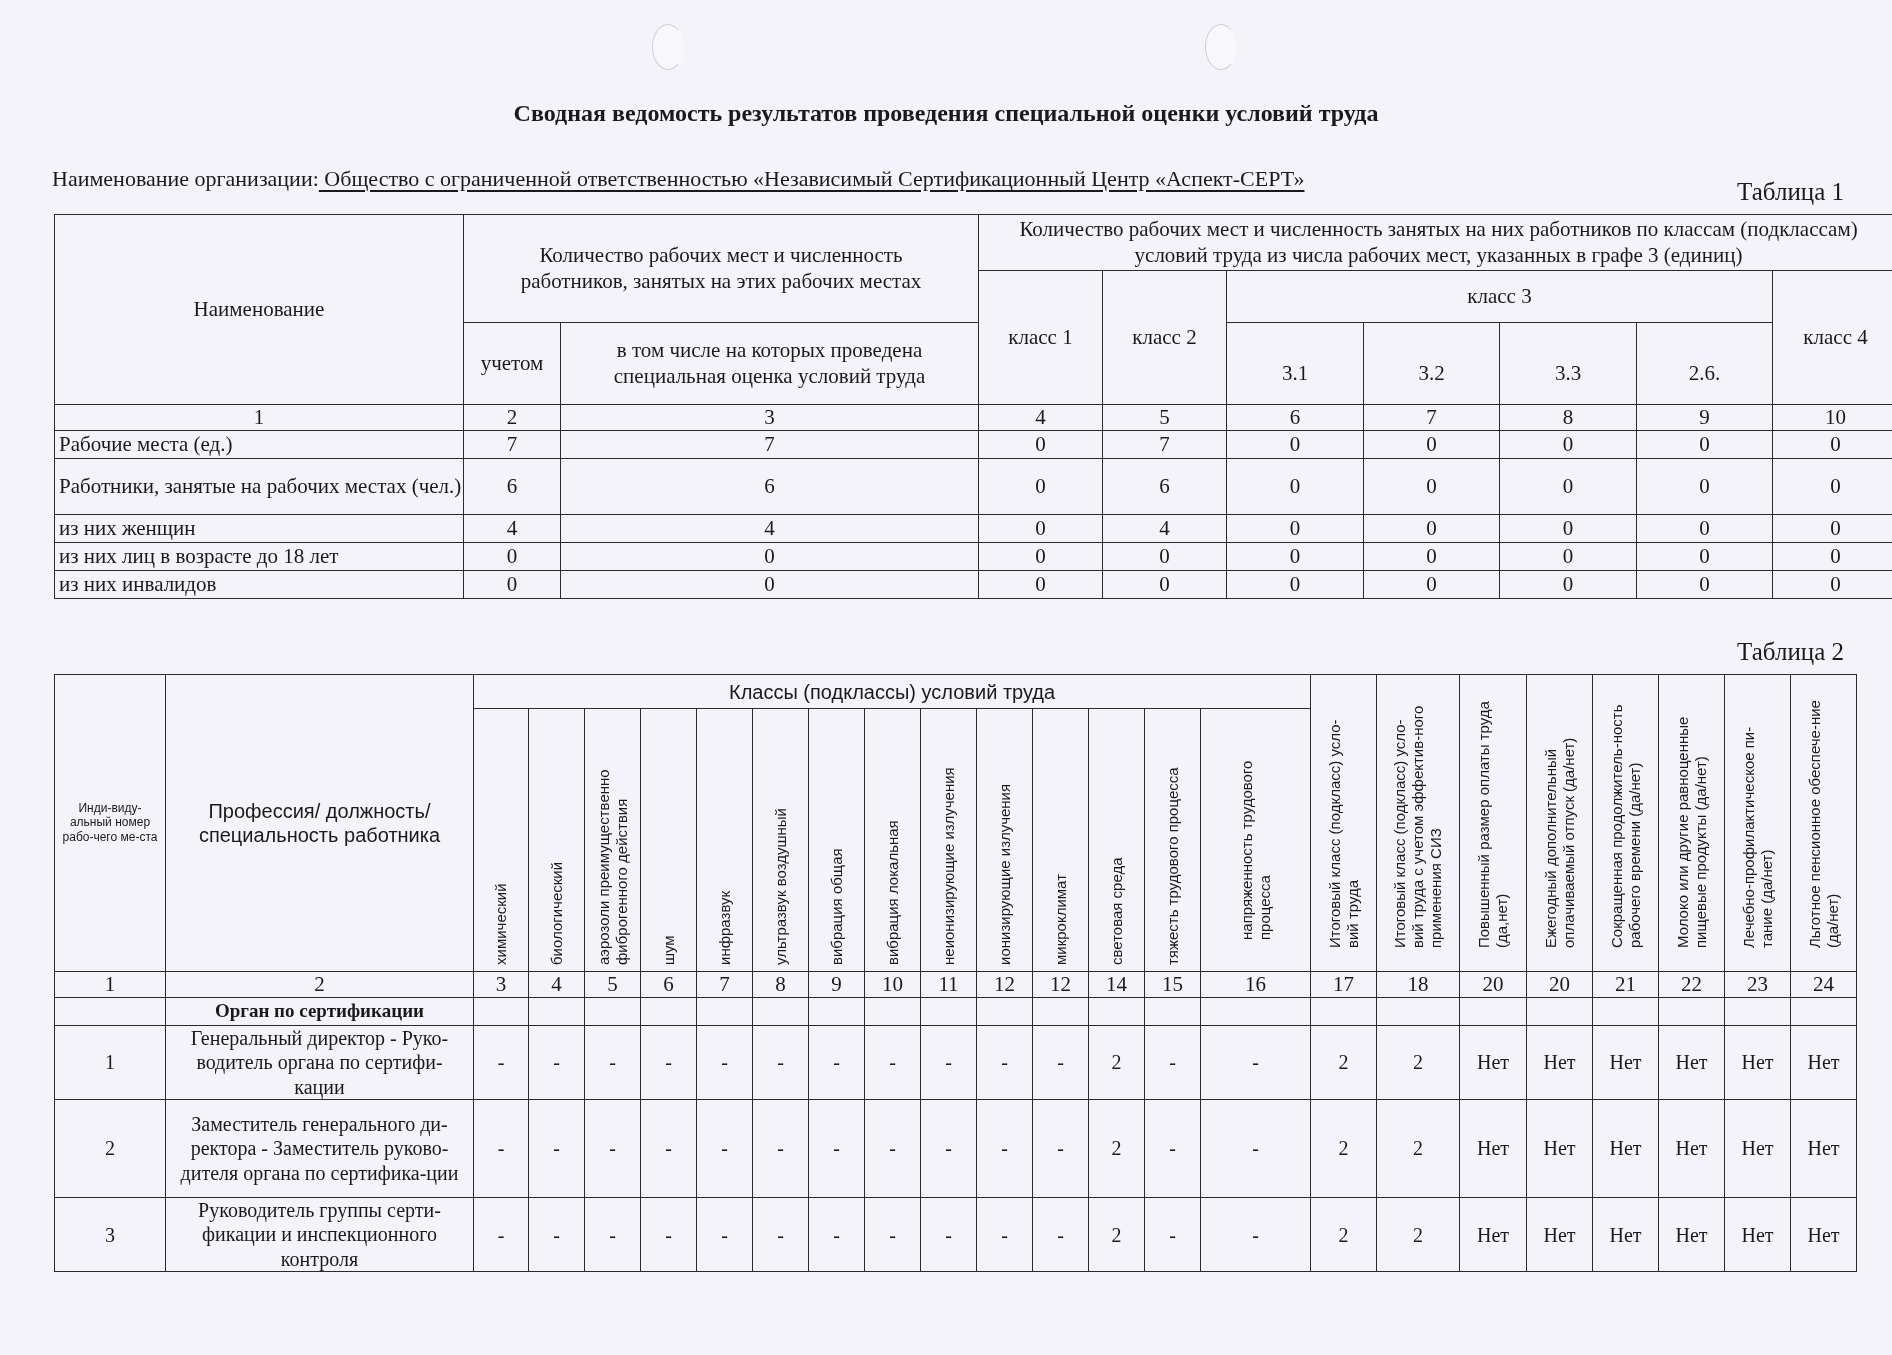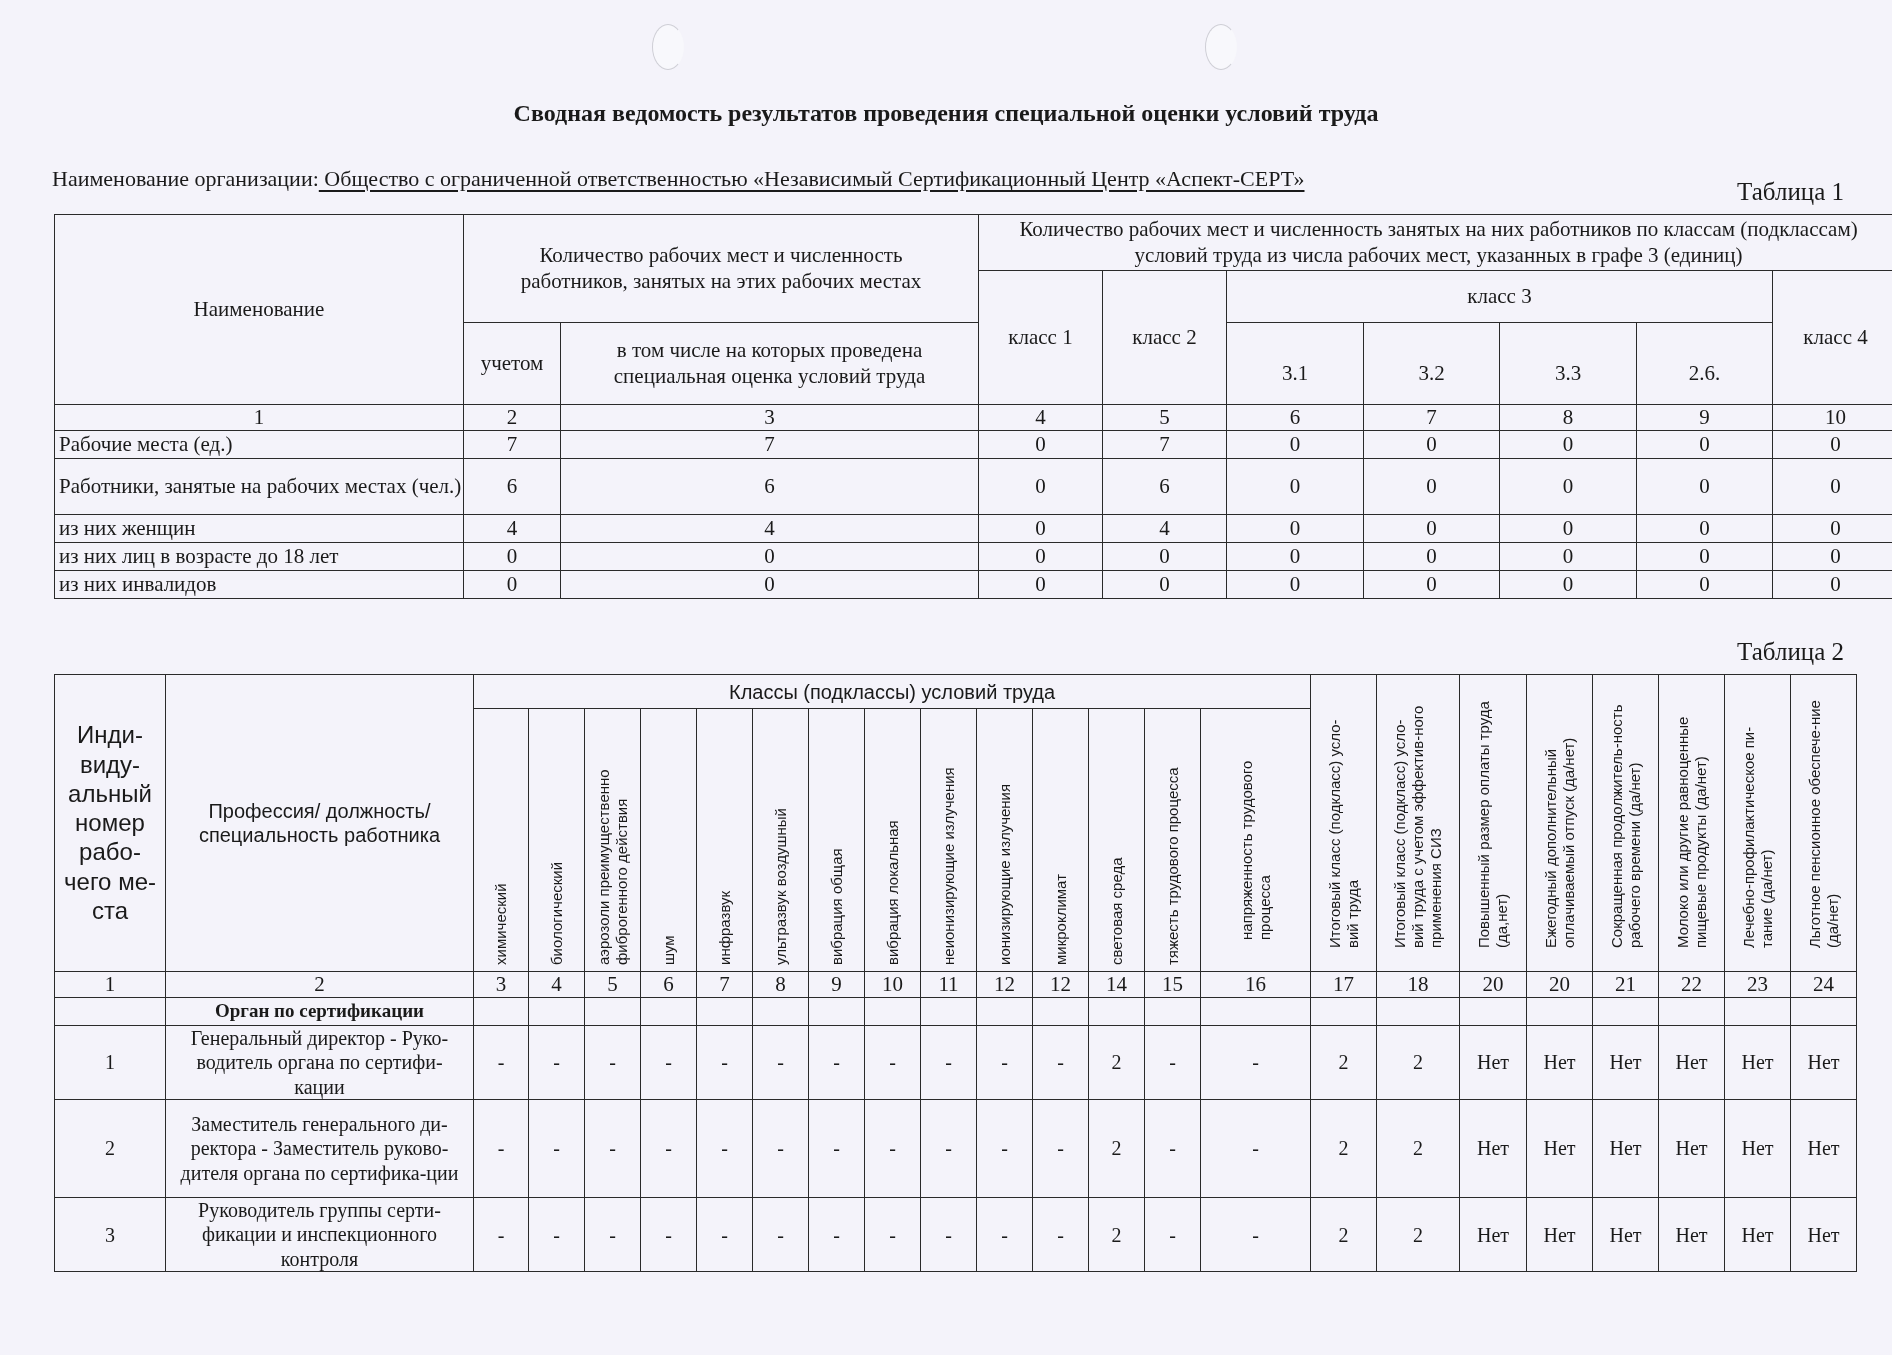--- a/index.html
+++ b/index.html
@@ -190,21 +190,21 @@
       <col style="width:83px">
       <col style="width:67px">
       <col style="width:66px">
       <col style="width:66px">
       <col style="width:66px">
       <col style="width:66px">
       <col style="width:66px">
   </colgroup>
   <tbody>
       <tr style="height:34px">
-    <td rowspan="2" style="padding:0 6px; font-size:24px; line-height:1.22;">Инди-виду-альный номер рабо-чего ме-ста</td>
+    <td rowspan="2" style="padding:0 6px; font-size:12px; line-height:1.22;">Инди-виду-альный номер рабо-чего ме-ста</td>
     <td rowspan="2" style="font-size:20px; padding:0 14px;">Профессия/ должность/ специальность работника</td>
     <td colspan="14" style="font-size:20px;">Классы (подклассы) условий труда</td>
     <td rowspan="2"><span class="vert">Итоговый класс (подкласс) усло-вий труда</span></td>
     <td rowspan="2"><span class="vert">Итоговый класс (подкласс) усло-вий труда с учетом эффектив-ного применения СИЗ</span></td>
     <td rowspan="2"><span class="vert">Повышенный размер оплаты труда (да,нет)</span></td>
     <td rowspan="2"><span class="vert">Ежегодный дополнительный оплачиваемый отпуск (да/нет)</span></td>
     <td rowspan="2"><span class="vert">Сокращенная продолжитель-ность рабочего времени (да/нет)</span></td>
     <td rowspan="2"><span class="vert">Молоко или другие равноценные пищевые продукты (да/нет)</span></td>
     <td rowspan="2"><span class="vert">Лечебно-профилактическое пи-тание  (да/нет)</span></td>
     <td rowspan="2"><span class="vert">Льготное пенсионное обеспече-ние (да/нет)</span></td>

